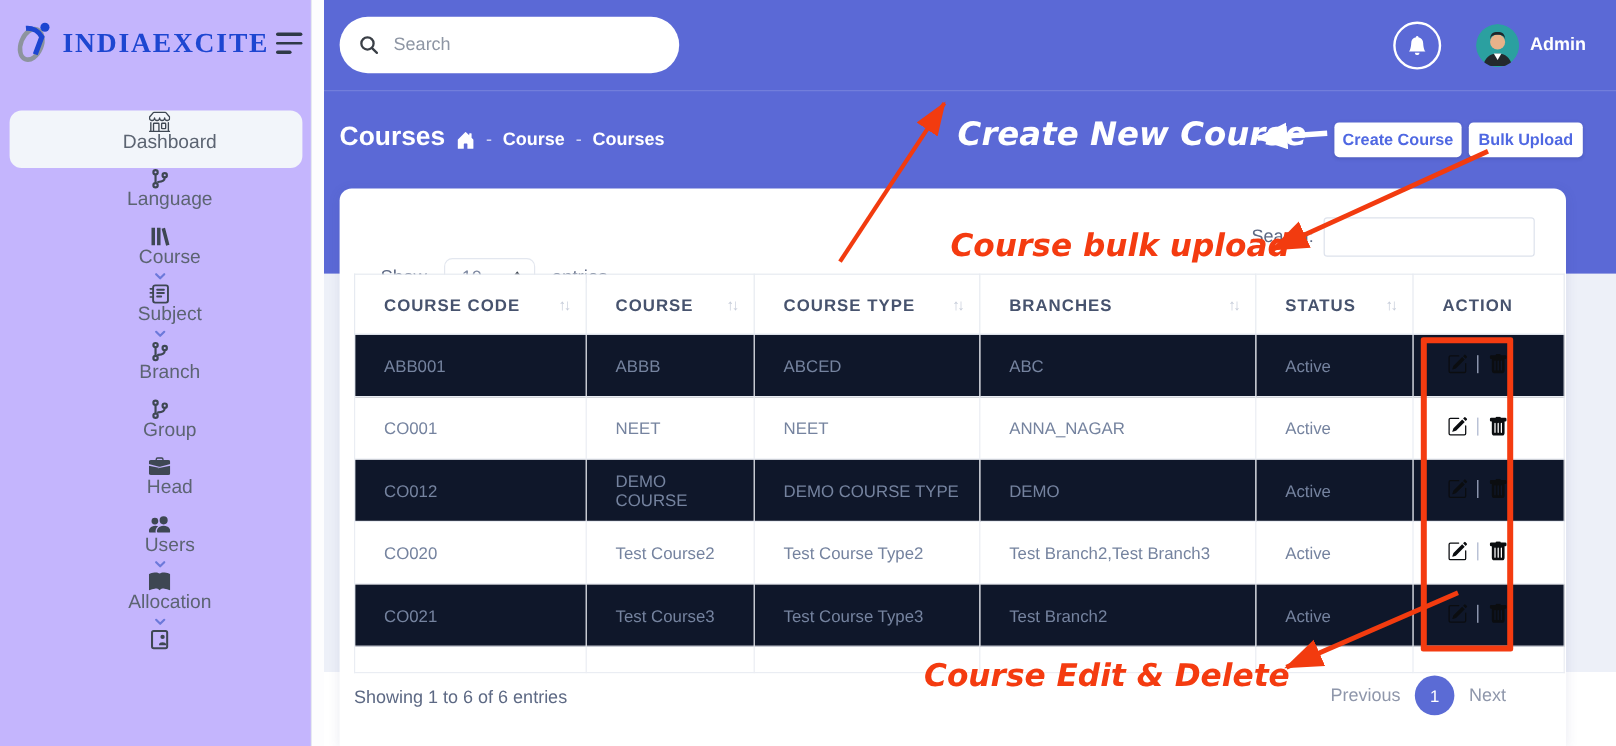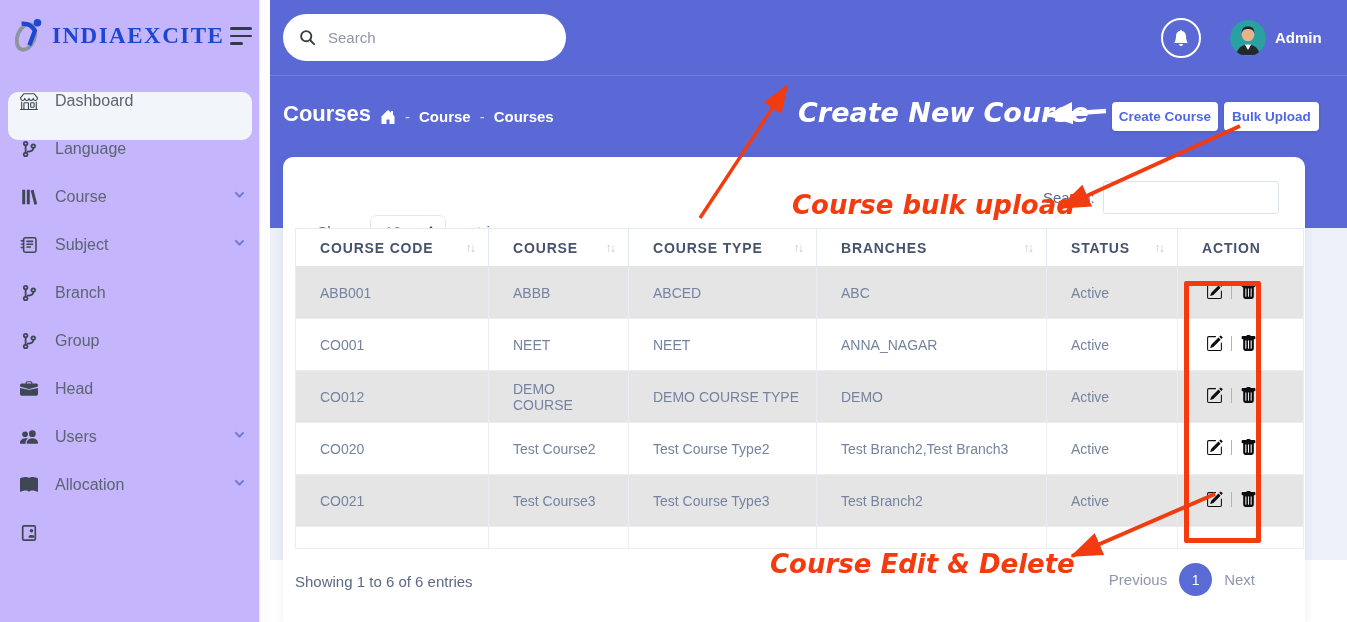--- a/index.html
+++ b/index.html
@@ -11,21 +11,21 @@
   .sidebar { position:absolute; left:0; top:0; width:260px; height:622px; background:#c4b5fd; border-right:1px solid #e6e9f0; z-index:5; }
   .side-strip { position:absolute; left:260px; top:0; width:10px; height:622px; background:#fdfdfe; border-right:0; z-index:5; }
   .logo-row { display:flex; align-items:center; gap:6px; padding:16px 10px 14px 8px; }
   .logo-mark { width:38px; height:40px; flex:0 0 auto; }
   .logo-text { font-family:"Liberation Serif", serif; font-weight:bold; font-size:23px; letter-spacing:1.5px; color:#1d46d1; flex:1; }
   .hamburger { width:24px; height:18px; display:flex; flex-direction:column; justify-content:space-between; cursor:pointer; margin-right:6px; }
   .hamburger span { display:block; height:2.6px; border-radius:2px; background:#2f3a47; }
   .hamburger span:nth-child(1){ width:22px; } .hamburger span:nth-child(2){ width:22px; } .hamburger span:nth-child(3){ width:13px; }
 
   .menu { position:absolute; top:92px; left:0; width:260px; }
-  .menu-item { display:flex; align-items:flex-start; height:48px; padding:0 14px 0 20px; color:#5c6472; font-size:16px; cursor:pointer; }
+  .menu-item { display:flex; align-items:center; height:48px; padding:0 14px 0 20px; color:#5c6472; font-size:16px; cursor:pointer;flex-direction:column; }
   .menu-item.active { background:#f2f5fa; border-radius:10px; margin:0 8px; padding:0 6px 0 12px; }
   .menu-item .ic { width:18px; height:18px; color:#3e4753; flex:0 0 auto; }
   .menu-item .lbl { margin-left:17px; flex:1; }
   .menu-item .chev { width:13px; height:13px; }
 
   
   .main { position:absolute; left:270px; top:0; right:0; bottom:0; }
   .purple-bg { position:absolute; left:0; top:0; right:0; height:228px; background:#5b69d6; }
   .bottom-strip { position:absolute; left:-10px; right:0; bottom:0; height:62px; background:#fff; }
 
@@ -54,26 +54,26 @@
   .pagesize { width:76px; height:33px; border:1px solid #e3e7ef; border-radius:7px; display:flex; align-items:center; padding:0 10px 0 14px; color:#7c87a0; font-size:15px; cursor:pointer; background:#fff; }
   .pagesize .num { flex:1; }
   .updown { display:flex; flex-direction:column; gap:2px; }
   .updown i { width:0; height:0; border-left:4px solid transparent; border-right:4px solid transparent; }
   .updown i.up { border-bottom:5px solid #3f4652; }
   .updown i.dn { border-top:5px solid #3f4652; }
   .controls-right { position:absolute; left:760px; top:24px; display:flex; align-items:center; gap:8px; color:#5d6984; font-size:15px; }
   .tbl-search { width:176px; height:33px; border:1px solid #dde2ec; border-radius:3px; outline:none; padding:0 8px; font-size:14px; color:#4a5263; }
 
   table.grid { position:absolute; left:12px; top:71px; width:1008px; border-collapse:collapse; table-layout:fixed; }
-  table.grid th { height:38px; text-align:left; font-size:14px; font-weight:bold; color:#47536e; letter-spacing:0.06em; padding:0 14px 0 24px; border:1px solid #e6eaf1; border-bottom:1px solid #e0e5ee; background:#fff; }
+  table.grid th { height:50px; text-align:left; font-size:14px; font-weight:bold; color:#47536e; letter-spacing:0.06em; padding:0 14px 0 24px; border:1px solid #e6eaf1; border-bottom:1px solid #e0e5ee; background:#fff; }
   table.grid th .th-in { display:flex; align-items:center; }
   table.grid th.sortable { cursor:pointer; }
   table.grid th .sort { margin-left:auto; color:#c6ccd9; font-size:12.5px; font-weight:normal; letter-spacing:-2px; }
   table.grid td { height:52px; font-size:14px; color:#75839f; padding:0 14px 0 24px; border:1px solid #eaedf3; }
-  table.grid tr.odd td { background:#e5e5e5; }
+  table.grid tr.odd td { background:#0f172a; }
   table.grid td.action { padding:0; text-align:center; }
   .act-wrap { display:inline-flex; align-items:center; gap:8px; margin-right:18px; }
   .act-wrap .ic { width:17px; height:17px; color:#0b0d10; cursor:pointer; }
   .act-wrap .bar { width:1px; height:15px; background:#aab3cc; }
   tr.partial td { height:22px; }
 
   .summary { position:absolute; left:12px; top:416px; color:#5d6984; font-size:15px; }
   .pager { position:absolute; right:50px; top:406px; display:flex; align-items:center; gap:12px; font-size:15px; color:#8f97ab; }
   .pager .pg-prev, .pager .pg-next { cursor:pointer; }
   .pg-num { width:33px; height:33px; border-radius:50%; background:#5b6bd5; color:#fff; display:flex; align-items:center; justify-content:center; font-size:14px; cursor:pointer; }

